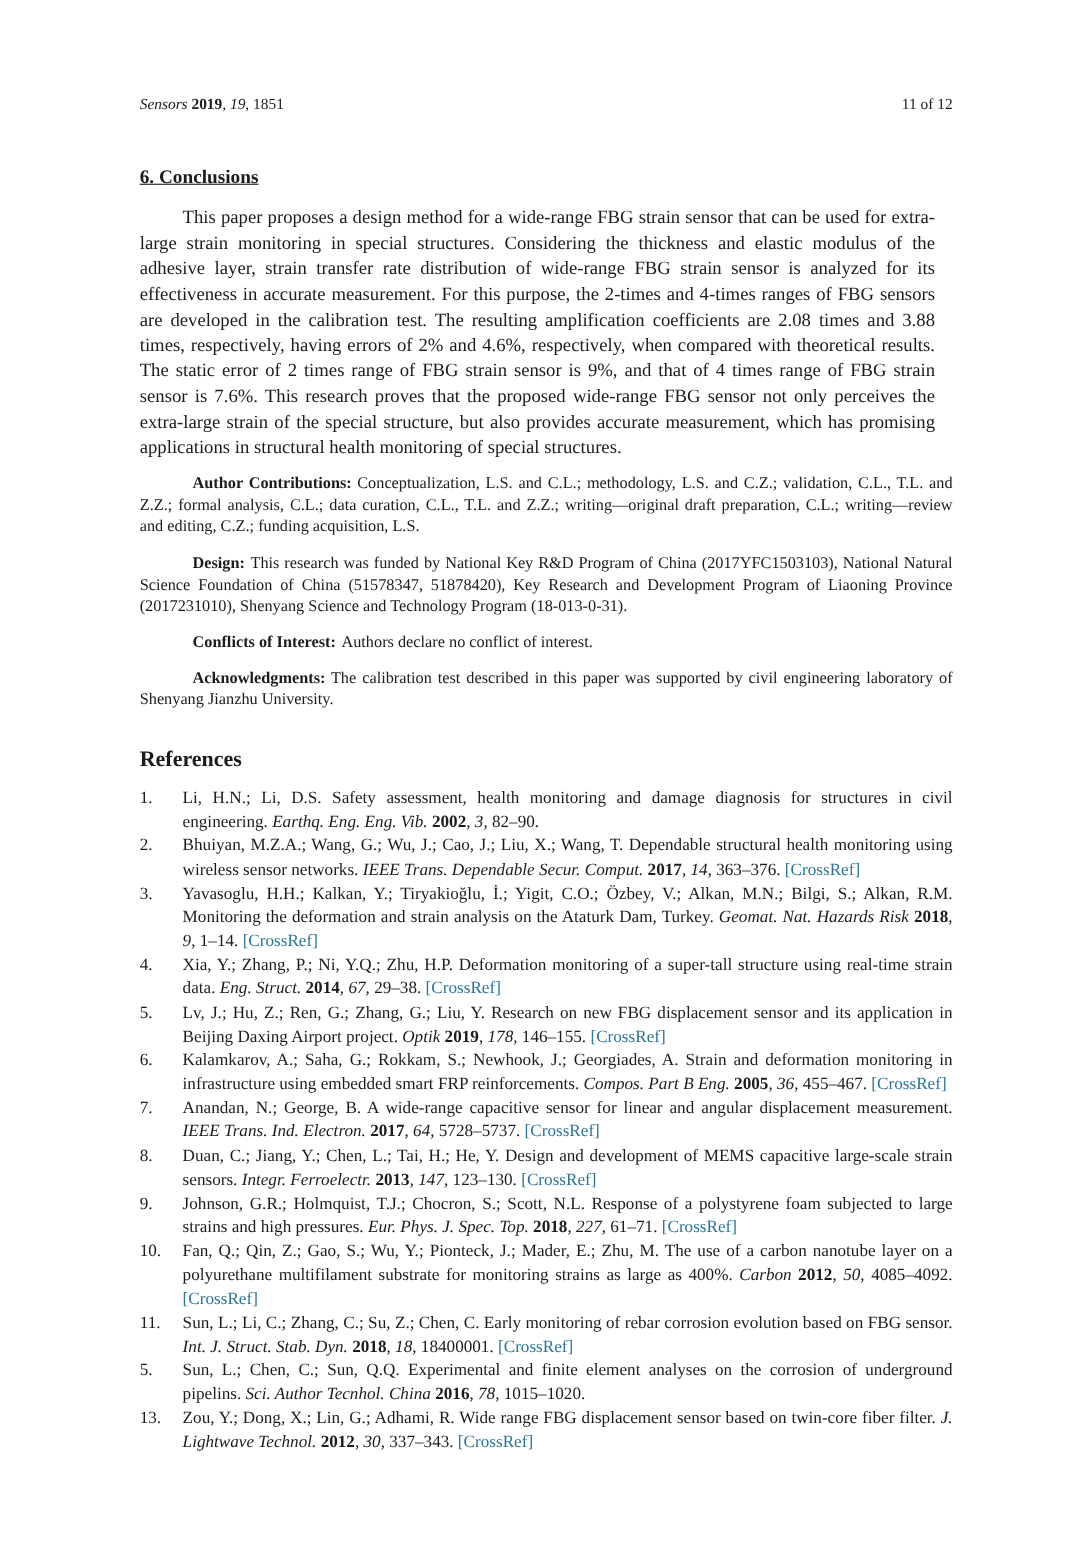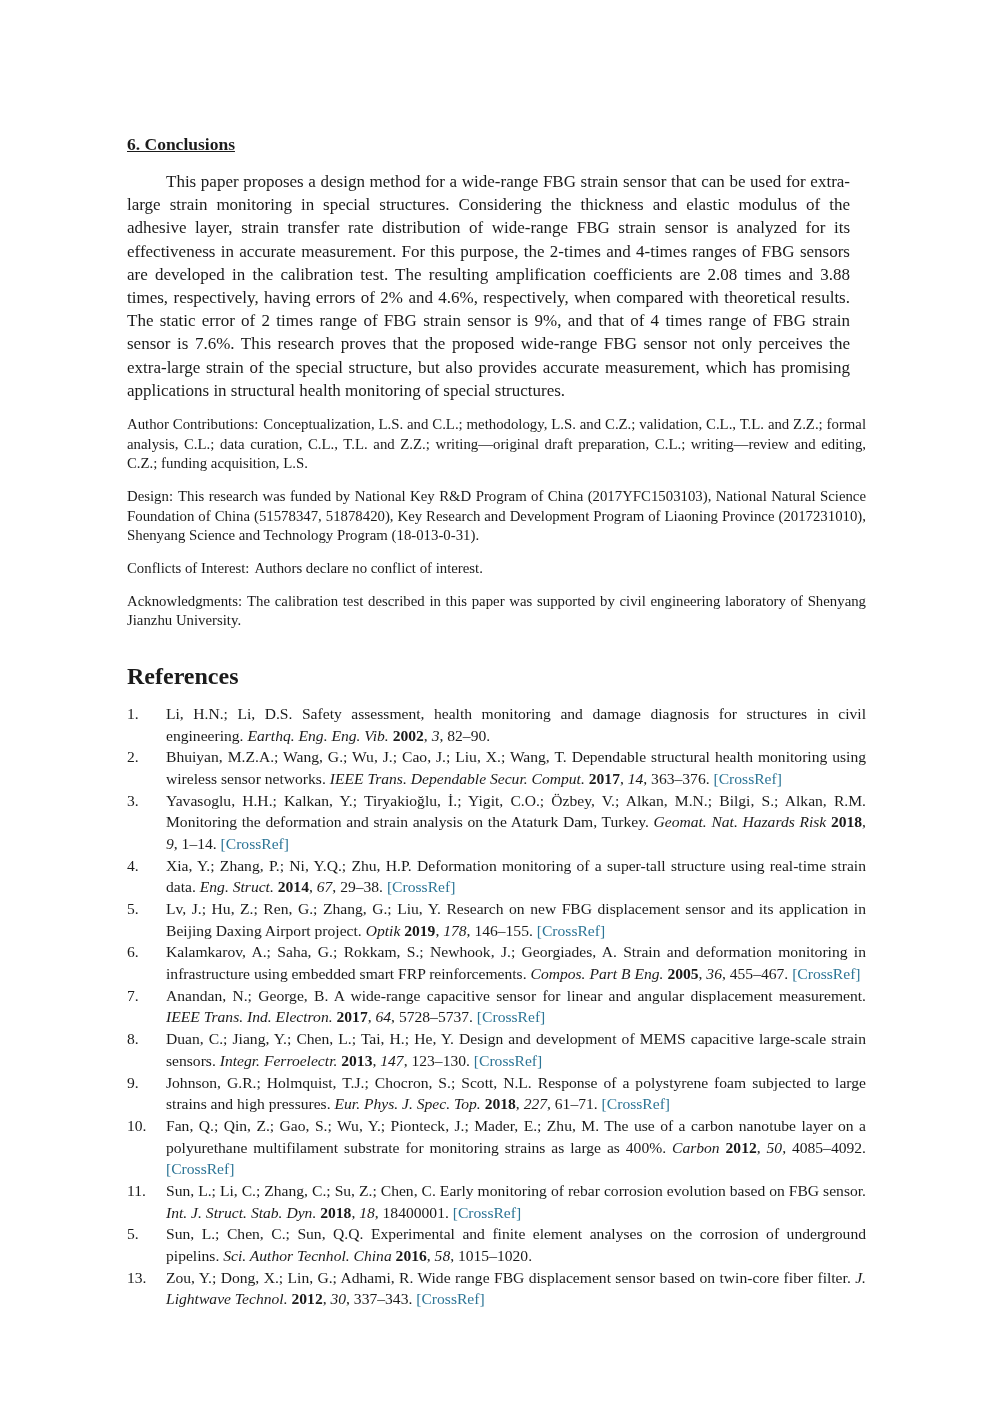--- a/index.html
+++ b/index.html
@@ -11,31 +11,35 @@
   }
   .header{display:flex;justify-content:space-between;align-items:baseline;font-size:14px;}
   .seg-p{font-style:normal;font-weight:400;}
   .seg-i{font-style:italic;}
   .seg-b{font-weight:700;}
   .seg-l{color:var(--link,#2d7596);cursor:pointer;}
   h2.sec{font-size:17.5px;font-weight:700;margin:46px 0 0 0;text-decoration:underline;}
   .body-par{font-size:17px;line-height:1.365;text-align:justify;text-indent:39px;margin:15px 16px 0 0;}
   .backmatter{margin-top:9px;}
   .bm{font-size:14.8px;line-height:1.33;text-align:justify;margin:13px 0 0 0;}
-  .bm-label{font-weight:400;margin-right:5px;}
-  h2.refs-head{font-size:24px;font-weight:700;margin:32px 0 13px 0;}
+  .bm-label{font-weight:700;margin-right:5px;margin-left:48px;}
+  h2.refs-head{font-size:20px;font-weight:700;margin:32px 0 13px 0;}
   ol.refs{list-style:none;margin:0;padding:0;font-size:15.6px;line-height:1.39;}
   ol.refs li{position:relative;padding-left:39px;text-align:justify;}
   .ref-num{position:absolute;left:0;top:0;}
 </style>
 </head>
 <body>
 
 <div class="page">
 
+  <div class="header">
+    <span class="header-left"><span class="seg-i">Sensors </span><span class="seg-b">2019</span><span class="seg-p">, </span><span class="seg-i">19</span><span class="seg-p">, 1851</span></span>
+    <span class="header-right">11 of 12</span>
+  </div>
 
   <h2 class="sec">6. Conclusions</h2>
 
   <p class="body-par">This paper proposes a design method for a wide-range FBG strain sensor that can be used for extra-large strain monitoring in special structures. Considering the thickness and elastic modulus of the adhesive layer, strain transfer rate distribution of wide-range FBG strain sensor is analyzed for its effectiveness in accurate measurement. For this purpose, the 2-times and 4-times ranges of FBG sensors are developed in the calibration test. The resulting amplification coefficients are 2.08 times and 3.88 times, respectively, having errors of 2% and 4.6%, respectively, when compared with theoretical results. The static error of 2 times range of FBG strain sensor is 9%, and that of 4 times range of FBG strain sensor is 7.6%. This research proves that the proposed wide-range FBG sensor not only perceives the extra-large strain of the special structure, but also provides accurate measurement, which has promising applications in structural health monitoring of special structures.</p>
 
   <div class="backmatter">
     <p class="bm"><span class="bm-label">Author Contributions:</span><span>Conceptualization, L.S. and C.L.; methodology, L.S. and C.Z.; validation, C.L., T.L. and Z.Z.; formal analysis, C.L.; data curation, C.L., T.L. and Z.Z.; writing—original draft preparation, C.L.; writing—review and editing, C.Z.; funding acquisition, L.S.</span></p>
     <p class="bm"><span class="bm-label">Design:</span><span>This research was funded by National Key R&amp;D Program of China (2017YFC1503103), National Natural Science Foundation of China (51578347, 51878420), Key Research and Development Program of Liaoning Province (2017231010), Shenyang Science and Technology Program (18-013-0-31).</span></p>
     <p class="bm"><span class="bm-label">Conflicts of Interest:</span><span>Authors declare no conflict of interest.</span></p>
     <p class="bm"><span class="bm-label">Acknowledgments:</span><span>The calibration test described in this paper was supported by civil engineering laboratory of Shenyang Jianzhu University.</span></p>
@@ -48,17 +52,17 @@
       <li><span class="ref-num">2.</span><span class="ref-text"><span class="seg-p">Bhuiyan, M.Z.A.; Wang, G.; Wu, J.; Cao, J.; Liu, X.; Wang, T. Dependable structural health monitoring using wireless sensor networks. </span><span class="seg-i">IEEE Trans. Dependable Secur. Comput. </span><span class="seg-b">2017</span><span class="seg-p">, </span><span class="seg-i">14</span><span class="seg-p">, 363–376. </span><span class="seg-l">[CrossRef]</span></span></li>
       <li><span class="ref-num">3.</span><span class="ref-text"><span class="seg-p">Yavasoglu, H.H.; Kalkan, Y.; Tiryakioğlu, İ.; Yigit, C.O.; Özbey, V.; Alkan, M.N.; Bilgi, S.; Alkan, R.M. Monitoring the deformation and strain analysis on the Ataturk Dam, Turkey. </span><span class="seg-i">Geomat. Nat. Hazards Risk </span><span class="seg-b">2018</span><span class="seg-p">, </span><span class="seg-i">9</span><span class="seg-p">, 1–14. </span><span class="seg-l">[CrossRef]</span></span></li>
       <li><span class="ref-num">4.</span><span class="ref-text"><span class="seg-p">Xia, Y.; Zhang, P.; Ni, Y.Q.; Zhu, H.P. Deformation monitoring of a super-tall structure using real-time strain data. </span><span class="seg-i">Eng. Struct. </span><span class="seg-b">2014</span><span class="seg-p">, </span><span class="seg-i">67</span><span class="seg-p">, 29–38. </span><span class="seg-l">[CrossRef]</span></span></li>
       <li><span class="ref-num">5.</span><span class="ref-text"><span class="seg-p">Lv, J.; Hu, Z.; Ren, G.; Zhang, G.; Liu, Y. Research on new FBG displacement sensor and its application in Beijing Daxing Airport project. </span><span class="seg-i">Optik </span><span class="seg-b">2019</span><span class="seg-p">, </span><span class="seg-i">178</span><span class="seg-p">, 146–155. </span><span class="seg-l">[CrossRef]</span></span></li>
       <li><span class="ref-num">6.</span><span class="ref-text"><span class="seg-p">Kalamkarov, A.; Saha, G.; Rokkam, S.; Newhook, J.; Georgiades, A. Strain and deformation monitoring in infrastructure using embedded smart FRP reinforcements. </span><span class="seg-i">Compos. Part B Eng. </span><span class="seg-b">2005</span><span class="seg-p">, </span><span class="seg-i">36</span><span class="seg-p">, 455–467. </span><span class="seg-l">[CrossRef]</span></span></li>
       <li><span class="ref-num">7.</span><span class="ref-text"><span class="seg-p">Anandan, N.; George, B. A wide-range capacitive sensor for linear and angular displacement measurement. </span><span class="seg-i">IEEE Trans. Ind. Electron. </span><span class="seg-b">2017</span><span class="seg-p">, </span><span class="seg-i">64</span><span class="seg-p">, 5728–5737. </span><span class="seg-l">[CrossRef]</span></span></li>
       <li><span class="ref-num">8.</span><span class="ref-text"><span class="seg-p">Duan, C.; Jiang, Y.; Chen, L.; Tai, H.; He, Y. Design and development of MEMS capacitive large-scale strain sensors. </span><span class="seg-i">Integr. Ferroelectr. </span><span class="seg-b">2013</span><span class="seg-p">, </span><span class="seg-i">147</span><span class="seg-p">, 123–130. </span><span class="seg-l">[CrossRef]</span></span></li>
       <li><span class="ref-num">9.</span><span class="ref-text"><span class="seg-p">Johnson, G.R.; Holmquist, T.J.; Chocron, S.; Scott, N.L. Response of a polystyrene foam subjected to large strains and high pressures. </span><span class="seg-i">Eur. Phys. J. Spec. Top. </span><span class="seg-b">2018</span><span class="seg-p">, </span><span class="seg-i">227</span><span class="seg-p">, 61–71. </span><span class="seg-l">[CrossRef]</span></span></li>
       <li><span class="ref-num">10.</span><span class="ref-text"><span class="seg-p">Fan, Q.; Qin, Z.; Gao, S.; Wu, Y.; Pionteck, J.; Mader, E.; Zhu, M. The use of a carbon nanotube layer on a polyurethane multifilament substrate for monitoring strains as large as 400%. </span><span class="seg-i">Carbon </span><span class="seg-b">2012</span><span class="seg-p">, </span><span class="seg-i">50</span><span class="seg-p">, 4085–4092. </span><span class="seg-l">[CrossRef]</span></span></li>
       <li><span class="ref-num">11.</span><span class="ref-text"><span class="seg-p">Sun, L.; Li, C.; Zhang, C.; Su, Z.; Chen, C. Early monitoring of rebar corrosion evolution based on FBG sensor. </span><span class="seg-i">Int. J. Struct. Stab. Dyn. </span><span class="seg-b">2018</span><span class="seg-p">, </span><span class="seg-i">18</span><span class="seg-p">, 18400001. </span><span class="seg-l">[CrossRef]</span></span></li>
-      <li><span class="ref-num">5.</span><span class="ref-text"><span class="seg-p">Sun, L.; Chen, C.; Sun, Q.Q. Experimental and finite element analyses on the corrosion of underground pipelins. </span><span class="seg-i">Sci. Author Tecnhol. China </span><span class="seg-b">2016</span><span class="seg-p">, </span><span class="seg-i">58</span><span class="seg-p">, 1015–1020.</span></span></li>
+      <li><span class="ref-num">5.</span><span class="ref-text"><span class="seg-p">Sun, L.; Chen, C.; Sun, Q.Q. Experimental and finite element analyses on the corrosion of underground pipelins. </span><span class="seg-i">Sci. Author Tecnhol. China </span><span class="seg-b">2016</span><span class="seg-p">, </span><span class="seg-i">78</span><span class="seg-p">, 1015–1020.</span></span></li>
       <li><span class="ref-num">13.</span><span class="ref-text"><span class="seg-p">Zou, Y.; Dong, X.; Lin, G.; Adhami, R. Wide range FBG displacement sensor based on twin-core fiber filter. </span><span class="seg-i">J. Lightwave Technol. </span><span class="seg-b">2012</span><span class="seg-p">, </span><span class="seg-i">30</span><span class="seg-p">, 337–343. </span><span class="seg-l">[CrossRef]</span></span></li>
     </ol>
 
 </div>
 
 </body></html>

